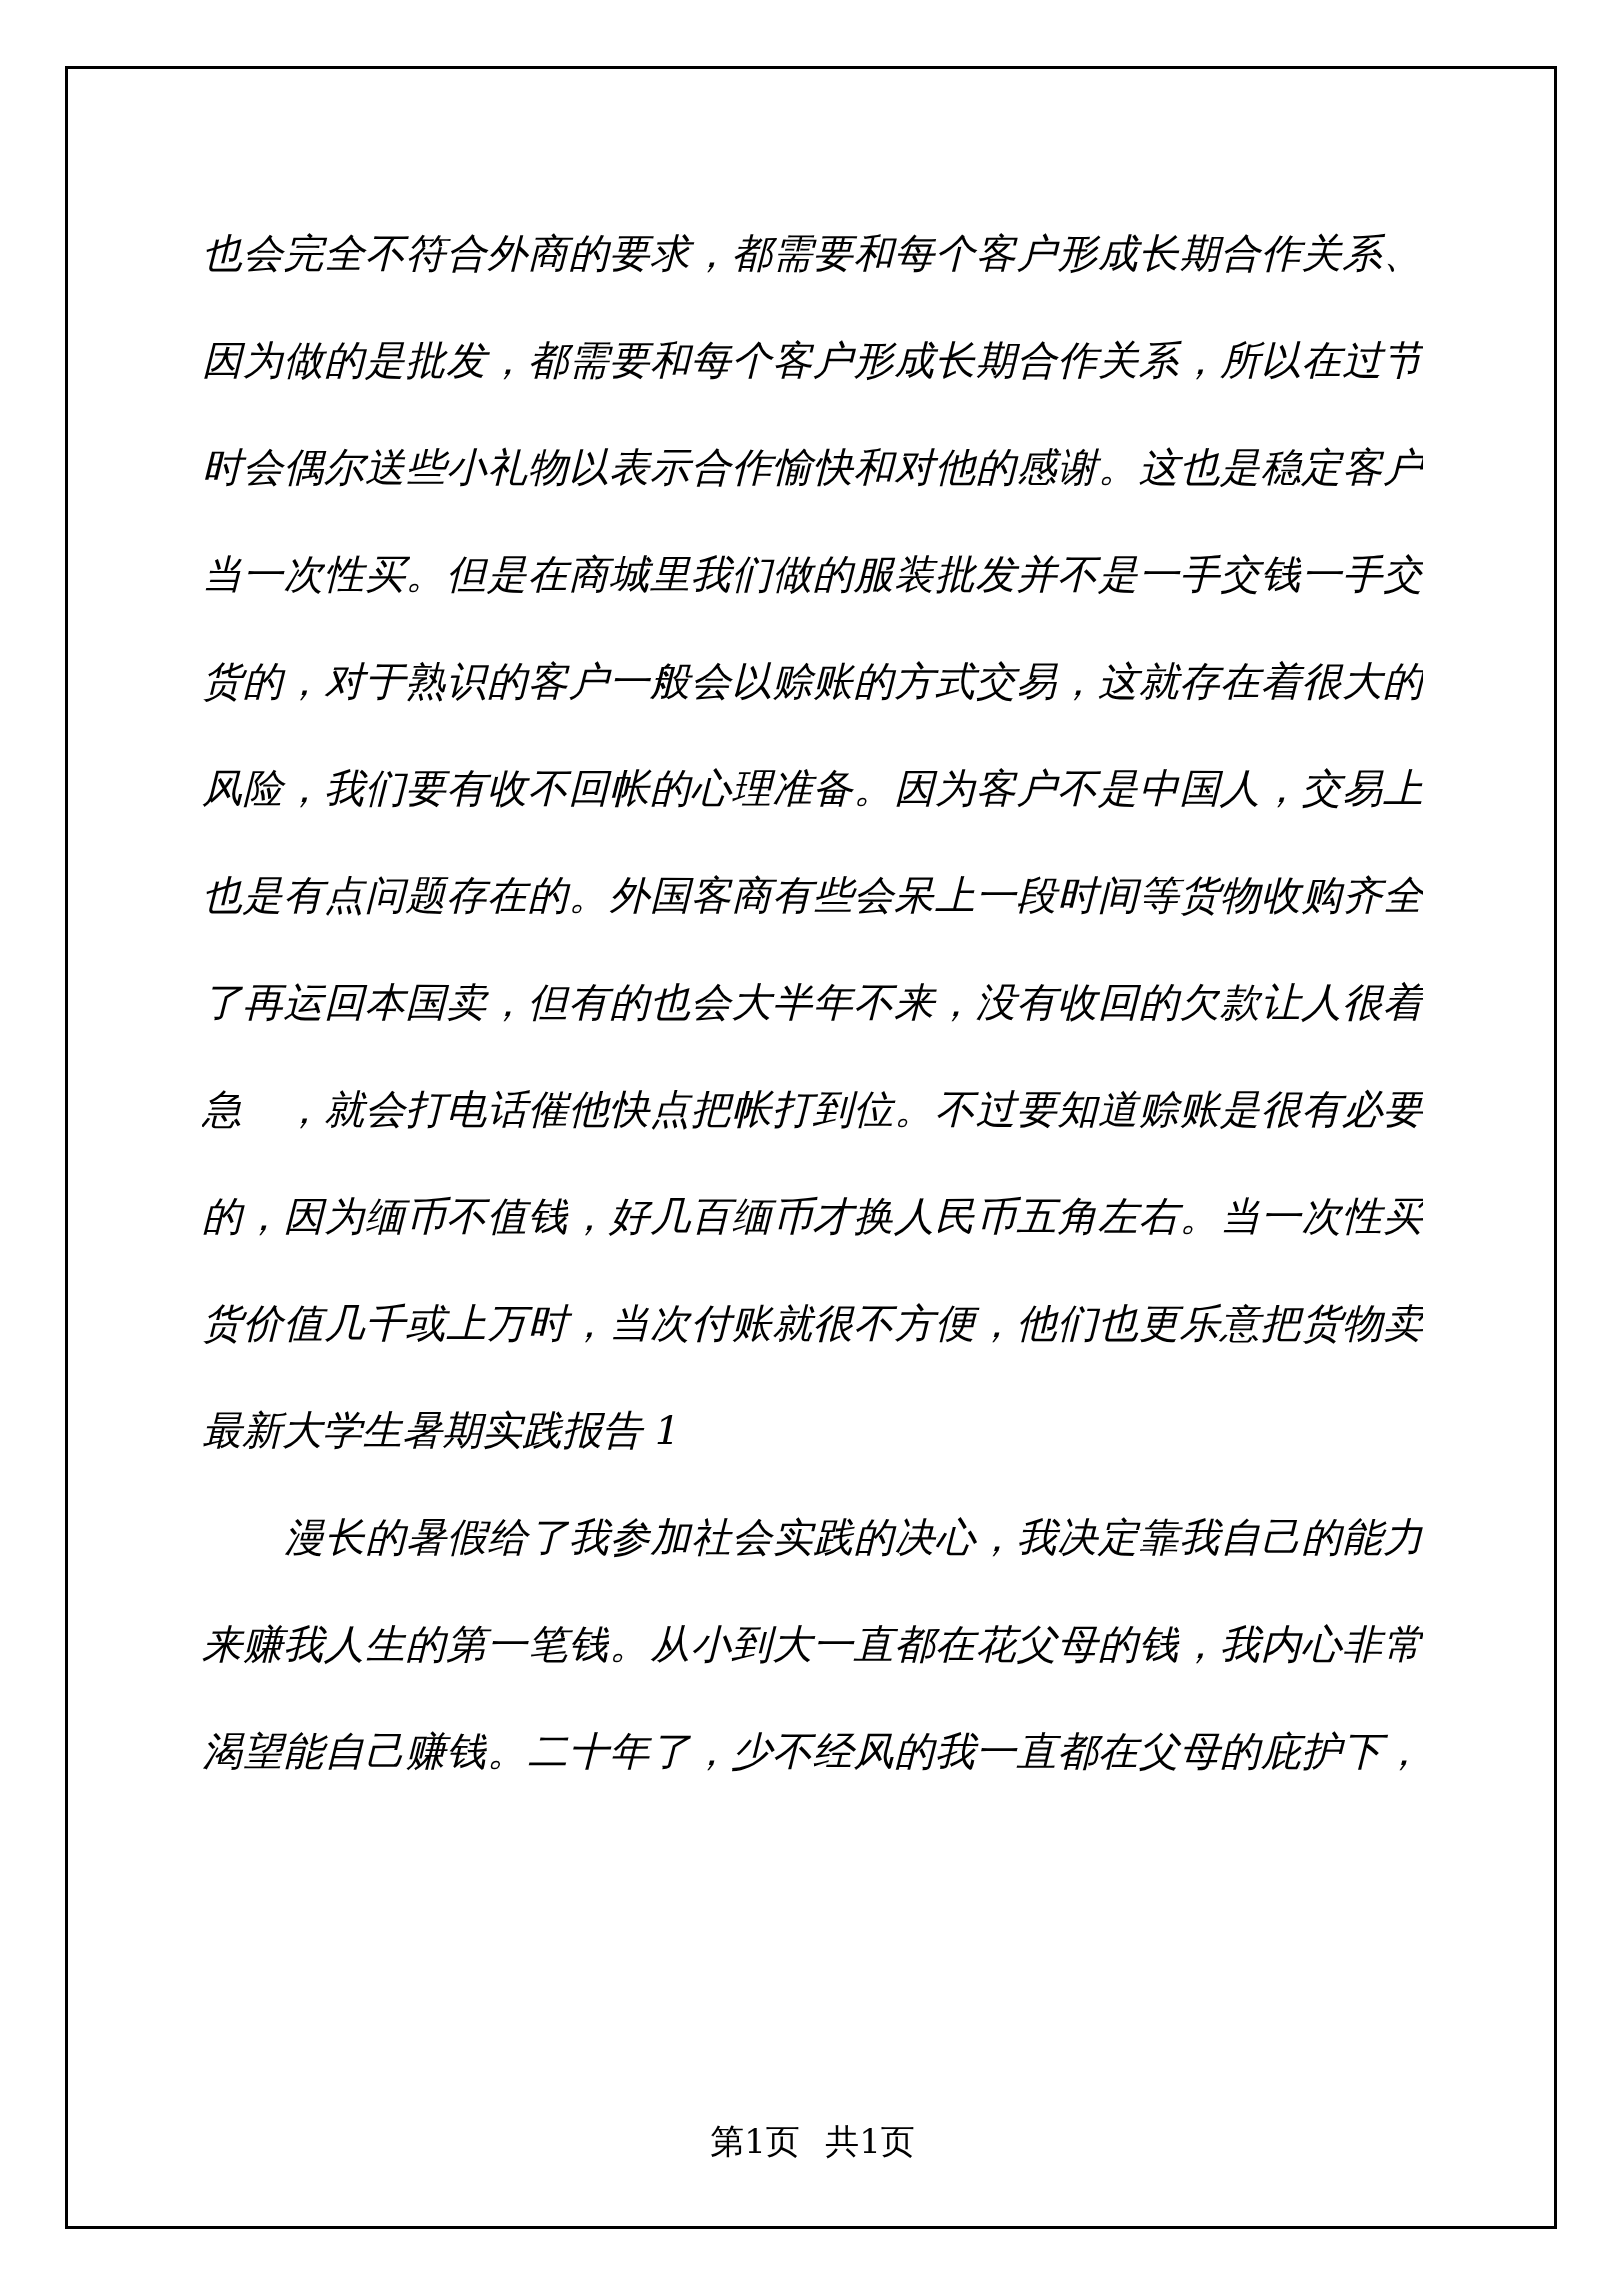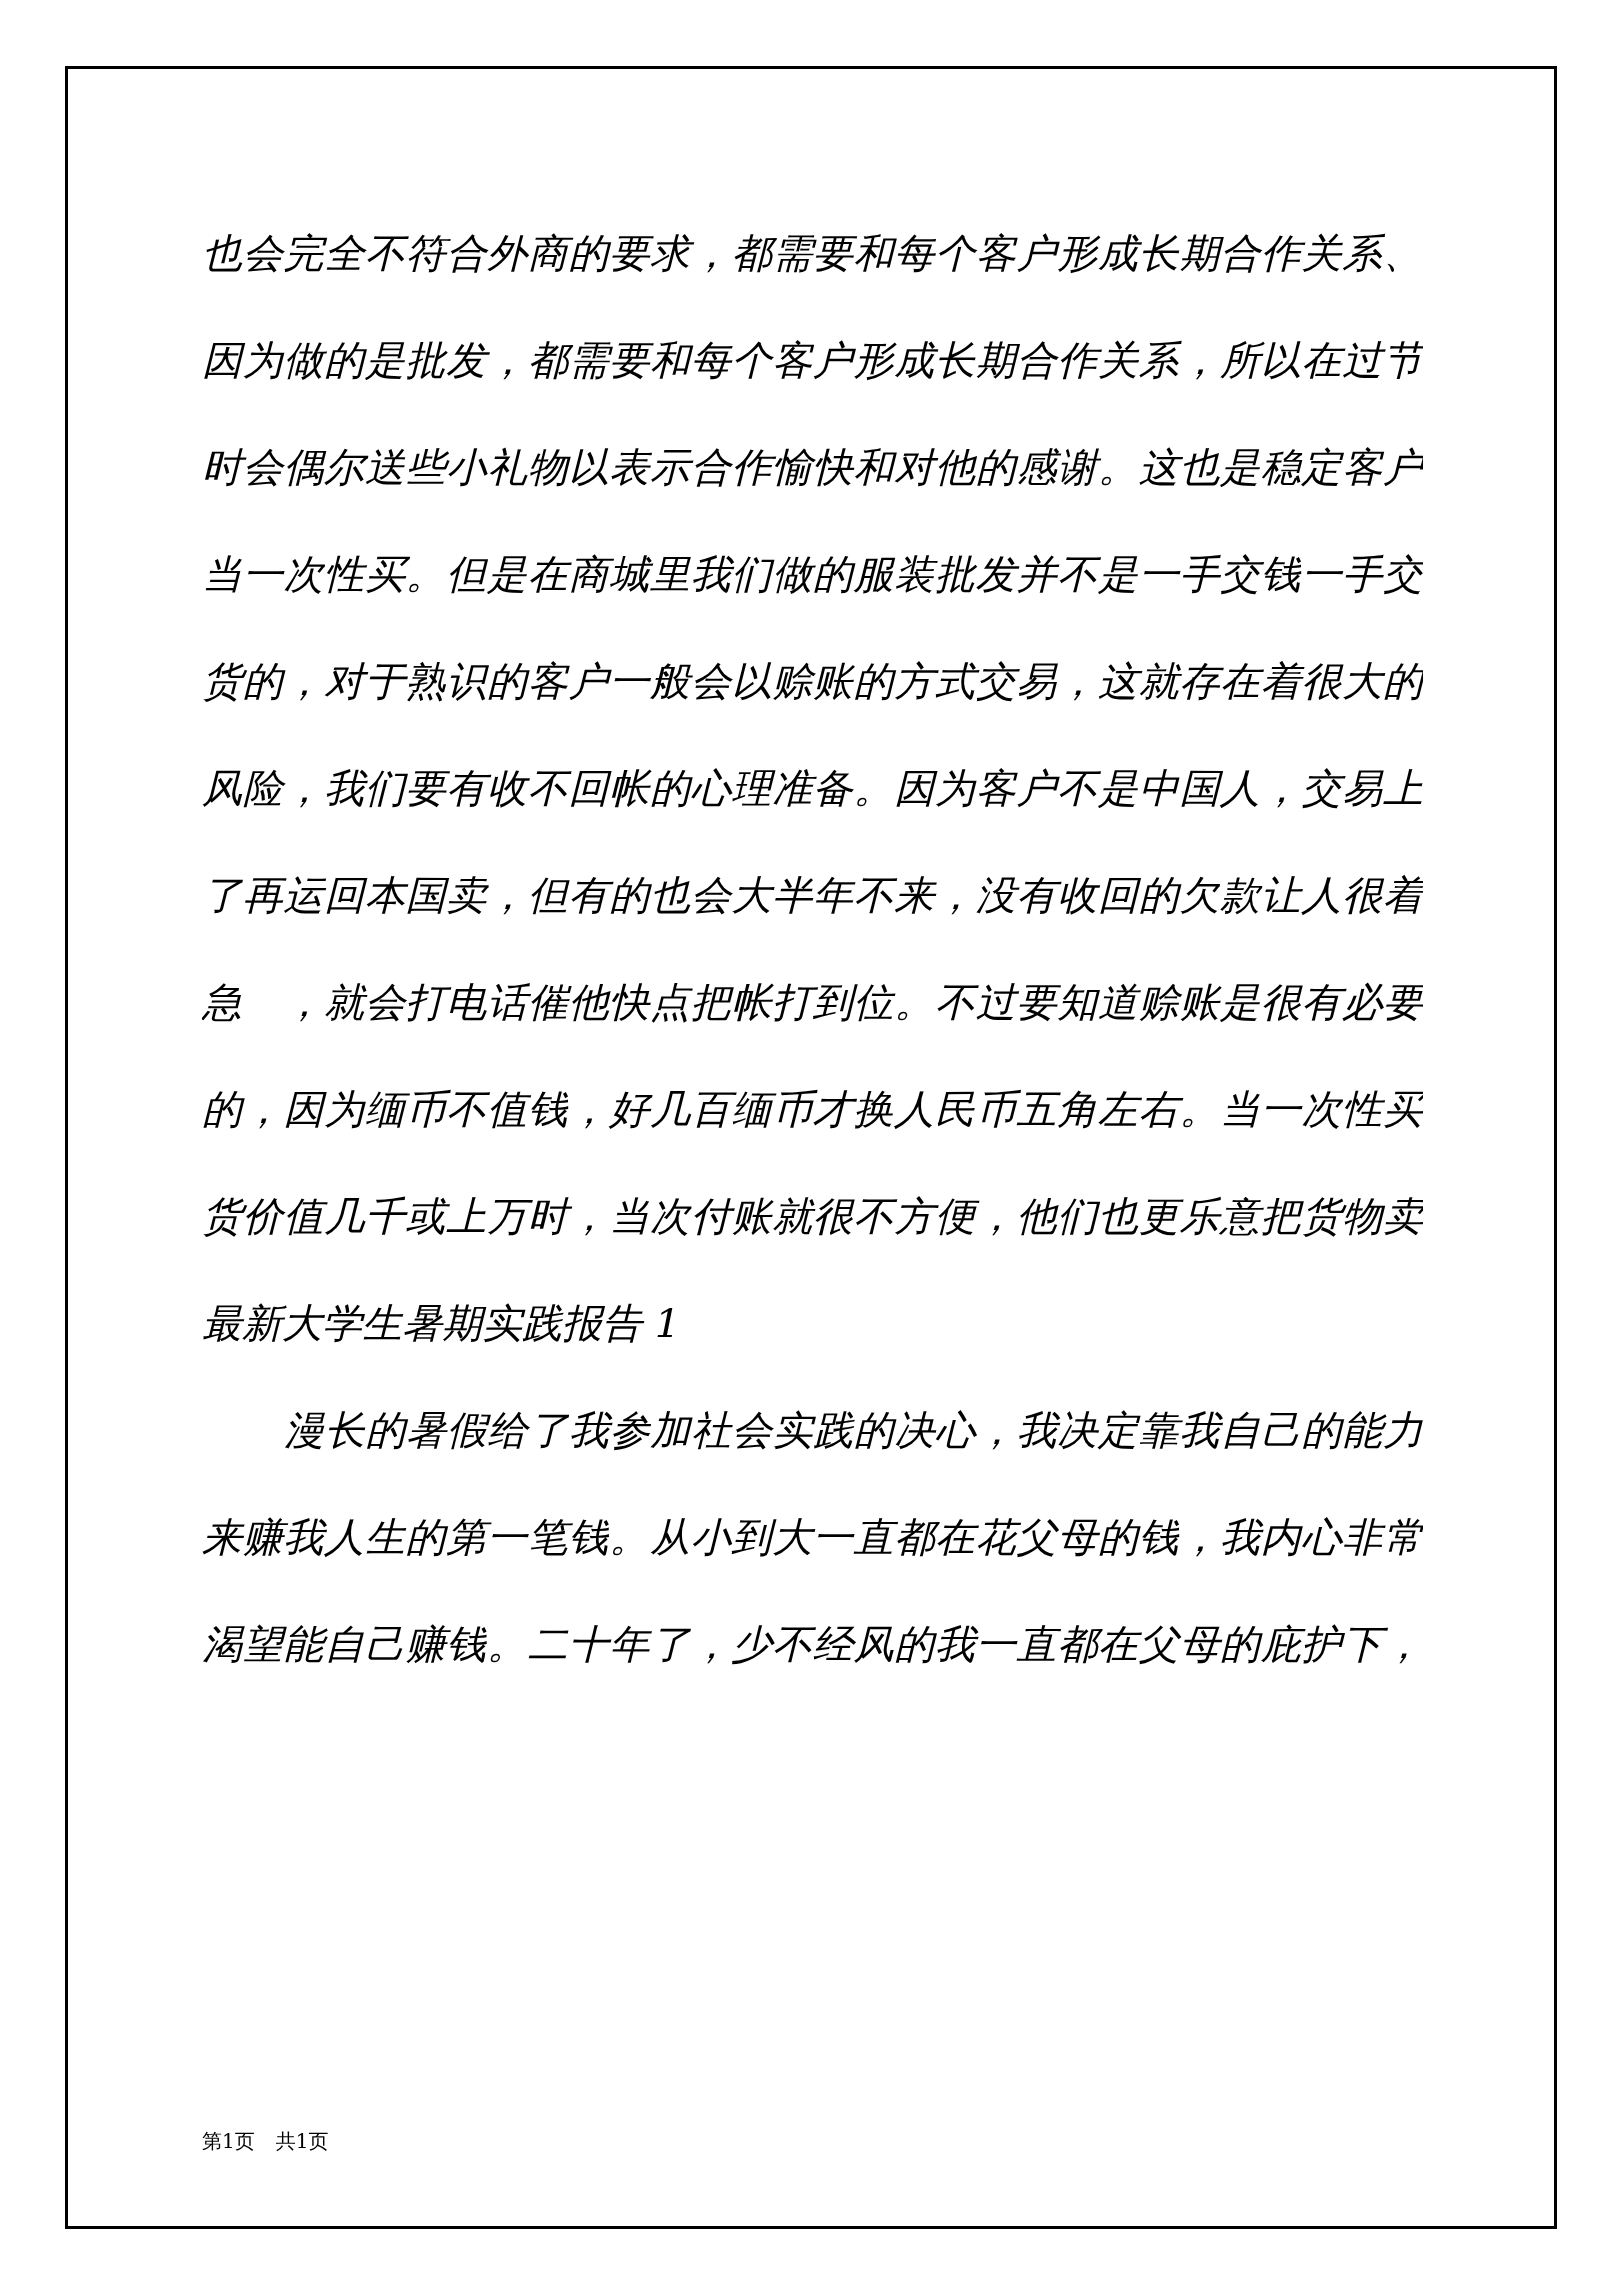--- a/index.html
+++ b/index.html
@@ -45,39 +45,41 @@
     padding-left: 82px; 
   }
   .short {
     text-align: left;
   }
   .page-footer {
     position: absolute;
     left: 202px;
     top: 2124px;
     width: 1221px;
+    text-align: center;
     color: #000000;
-    font-size: 20px;
+    font-size: 34px;
     line-height: 34px;
     font-style: normal;
     word-spacing: 14.6px;
   }
 </style>
 </head>
 <body>
 
 <div class="page-border"></div>
 
 <div class="text-block">
   <div class="line full">也会完全不符合外商的要求，都需要和每个客户形成长期合作关系、准</div>
   <div class="line full">因为做的是批发，都需要和每个客户形成长期合作关系，所以在过节</div>
   <div class="line full">时会偶尔送些小礼物以表示合作愉快和对他的感谢。这也是稳定客户</div>
   <div class="line full">当一次性买。但是在商城里我们做的服装批发并不是一手交钱一手交</div>
   <div class="line full">货的，对于熟识的客户一般会以赊账的方式交易，这就存在着很大的</div>
   <div class="line full">风险，我们要有收不回帐的心理准备。因为客户不是中国人，交易上</div>
+  <div class="line full">也是有点问题存在的。外国客商有些会呆上一段时间等货物收购齐全</div>
   <div class="line full">了再运回本国卖，但有的也会大半年不来，没有收回的欠款让人很着</div>
   <div class="line full">急　，就会打电话催他快点把帐打到位。不过要知道赊账是很有必要</div>
   <div class="line full">的，因为缅币不值钱，好几百缅币才换人民币五角左右。当一次性买</div>
   <div class="line full">货价值几千或上万时，当次付账就很不方便，他们也更乐意把货物卖</div>
   <div class="line short">最新大学生暑期实践报告 1</div>
   <div class="line full indent">漫长的暑假给了我参加社会实践的决心，我决定靠我自己的能力</div>
   <div class="line full">来赚我人生的第一笔钱。从小到大一直都在花父母的钱，我内心非常</div>
   <div class="line full">渴望能自己赚钱。二十年了，少不经风的我一直都在父母的庇护下，</div>
 </div>
 

